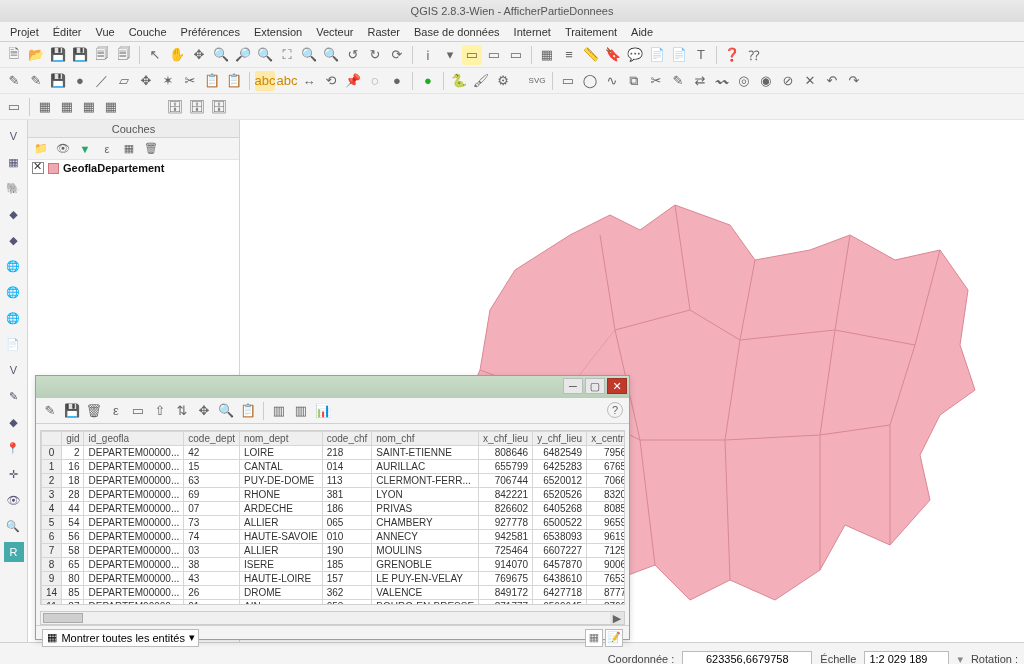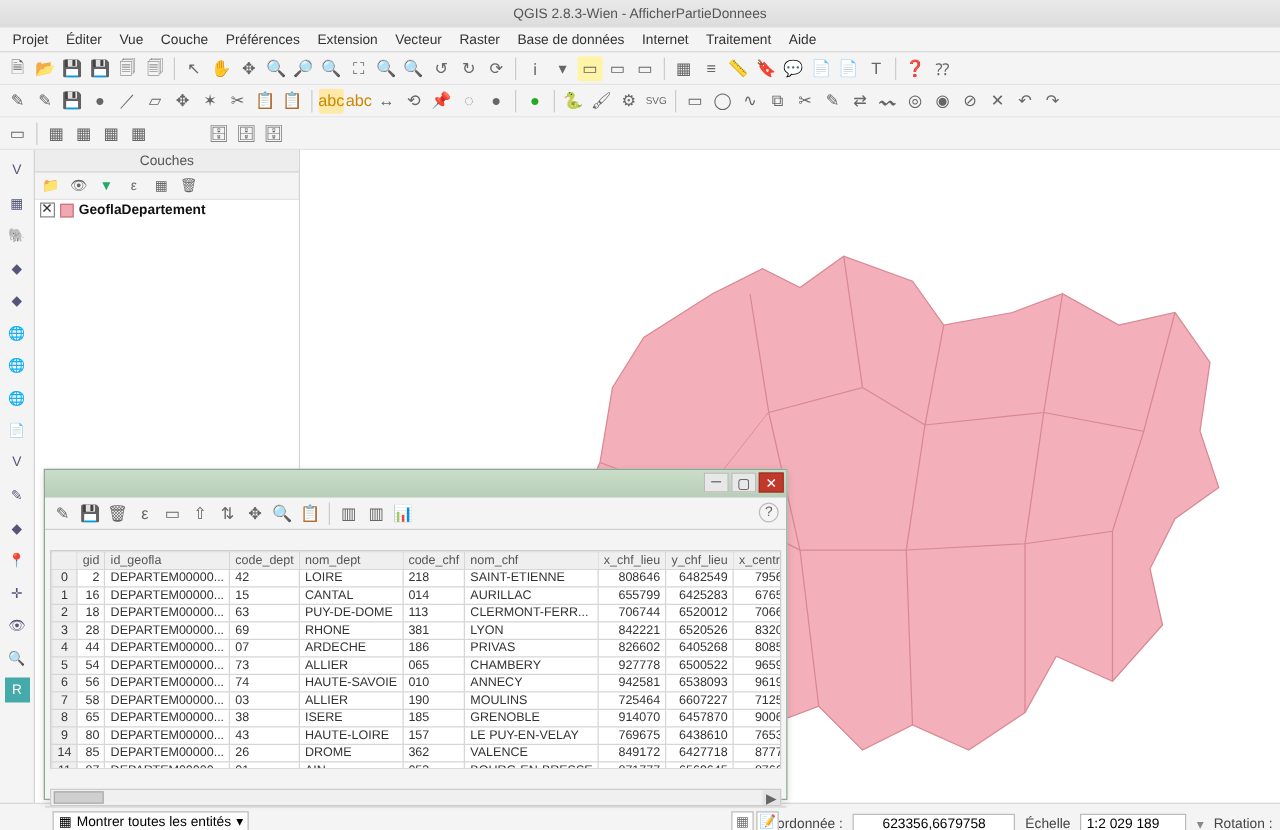--- a/index.html
+++ b/index.html
@@ -27,21 +27,21 @@
   .statusbar { height:18px; background:#f4f4f4; border-top:1px solid #d0d0d0; display:flex; align-items:center; justify-content:flex-end; gap:8px; padding:16px 6px; color:#444;}
   .statusbar input { height:16px; border:1px solid #bbb; padding:0 4px; background:#fff; }
   
   .attr-win { position:absolute; left:35px; top:375px; width:595px; height:265px; background:#f4f4f4; border:1px solid #8aa893; box-shadow:0 2px 6px rgba(0,0,0,.15);}
   .attr-title { height:22px; background:linear-gradient(#c9ddc9,#b9ceb8); display:flex; align-items:center; padding:0 6px; color:#333; position:relative;}
   .attr-title .winbtns { position:absolute; right:2px; top:2px; display:flex; gap:2px;}
   .attr-title .winbtns div { width:20px; height:16px; display:flex; align-items:center; justify-content:center; background:#e8e8e8; border:1px solid #bbb; color:#444;}
   .attr-title .winbtns .close { background:#c0392b; color:#fff; border-color:#a03024;}
   .attr-tb { height:26px; display:flex; align-items:center; padding:0 4px; gap:2px; border-bottom:1px solid #d0d0d0; position:relative;}
   .attr-help { position:absolute; right:6px; top:4px; width:16px; height:16px; border:1px solid #bbb; border-radius:8px; display:flex; align-items:center; justify-content:center; color:#666;}
-  .grid-wrap { height:175px; overflow:auto; background:#fff; border:1px solid #d0d0d0; margin:16px 4px;}
+  .grid-wrap { height:175px; overflow:auto; background:#fff; border:1px solid #d0d0d0; margin:6px 4px;}
   table.grid { border-collapse:collapse; width:100%; }
   table.grid th, table.grid td { border:1px solid #d6d6d6; padding:1px 4px; white-space:nowrap; text-align:left; font-size:10px; color:#333;}
   table.grid th { background:#efefef; color:#555; font-weight:400; position:sticky; top:0;}
   table.grid td.rowhdr { background:#efefef; text-align:center; width:20px;}
   table.grid td.num, table.grid th.num { text-align:right; }
   .hscroll { height:14px; margin:2px 4px 0 4px; background:#f0f0f0; border:1px solid #ccc; position:relative;}
   .hscroll .thumb { position:absolute; left:2px; top:1px; width:40px; height:10px; background:#cfcfcf; border:1px solid #aaa;}
   .hscroll .rarrow { position:absolute; right:0; top:0; width:14px; height:12px; display:flex;align-items:center;justify-content:center; color:#666; background:#e4e4e4;}
   .attr-bottom { height:24px; display:flex; align-items:center; justify-content:space-between; padding:0 6px; border-top:1px solid #d0d0d0; margin-top:auto;}
   .attr-bottom .combo { height:18px; border:1px solid #bbb; background:#fdfdfd; display:flex; align-items:center; padding:0 4px; gap:4px;}
@@ -131,21 +131,21 @@
   <div class="tool">⟲</div>
   <div class="tool">📌</div>
   <div class="tool">◌</div>
   <div class="tool">●</div>
   <div class="sep"></div>
   <div class="tool" style="color:#2a2;">●</div>
   <div class="sep"></div>
   <div class="tool">🐍</div>
   <div class="tool">🖌</div>
   <div class="tool">⚙</div>
-  <div class="tool" style="font-size:8px;">SVG</div>
+  <div class="tool" style="font-size:8px;margin-left:12px;">SVG</div>
   <div class="sep"></div>
   <div class="tool">▭</div>
   <div class="tool">◯</div>
   <div class="tool">∿</div>
   <div class="tool">⧉</div>
   <div class="tool">✂</div>
   <div class="tool">✎</div>
   <div class="tool">⇄</div>
   <div class="tool">〰</div>
   <div class="tool">◎</div>

